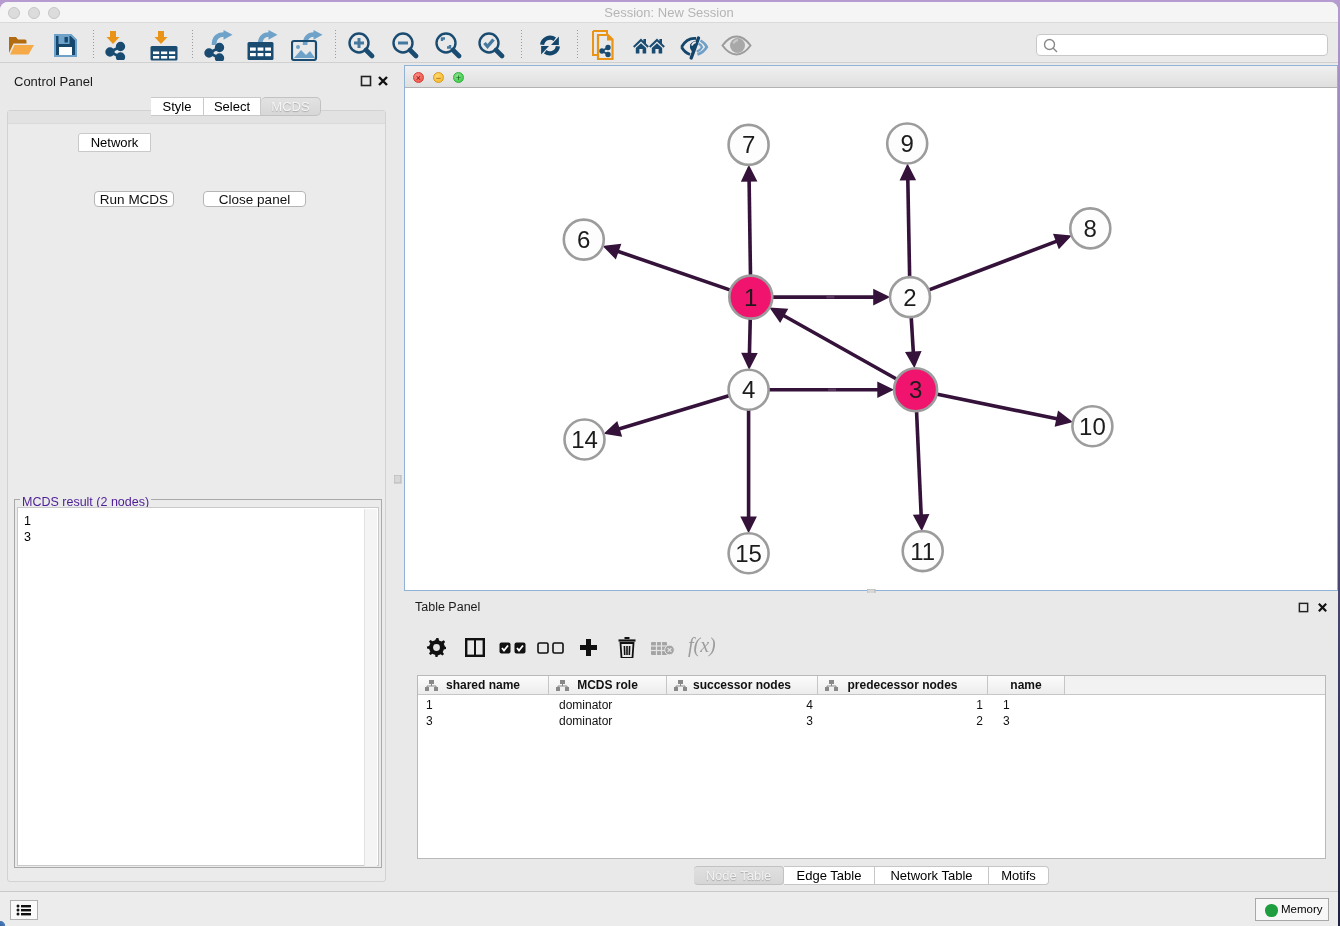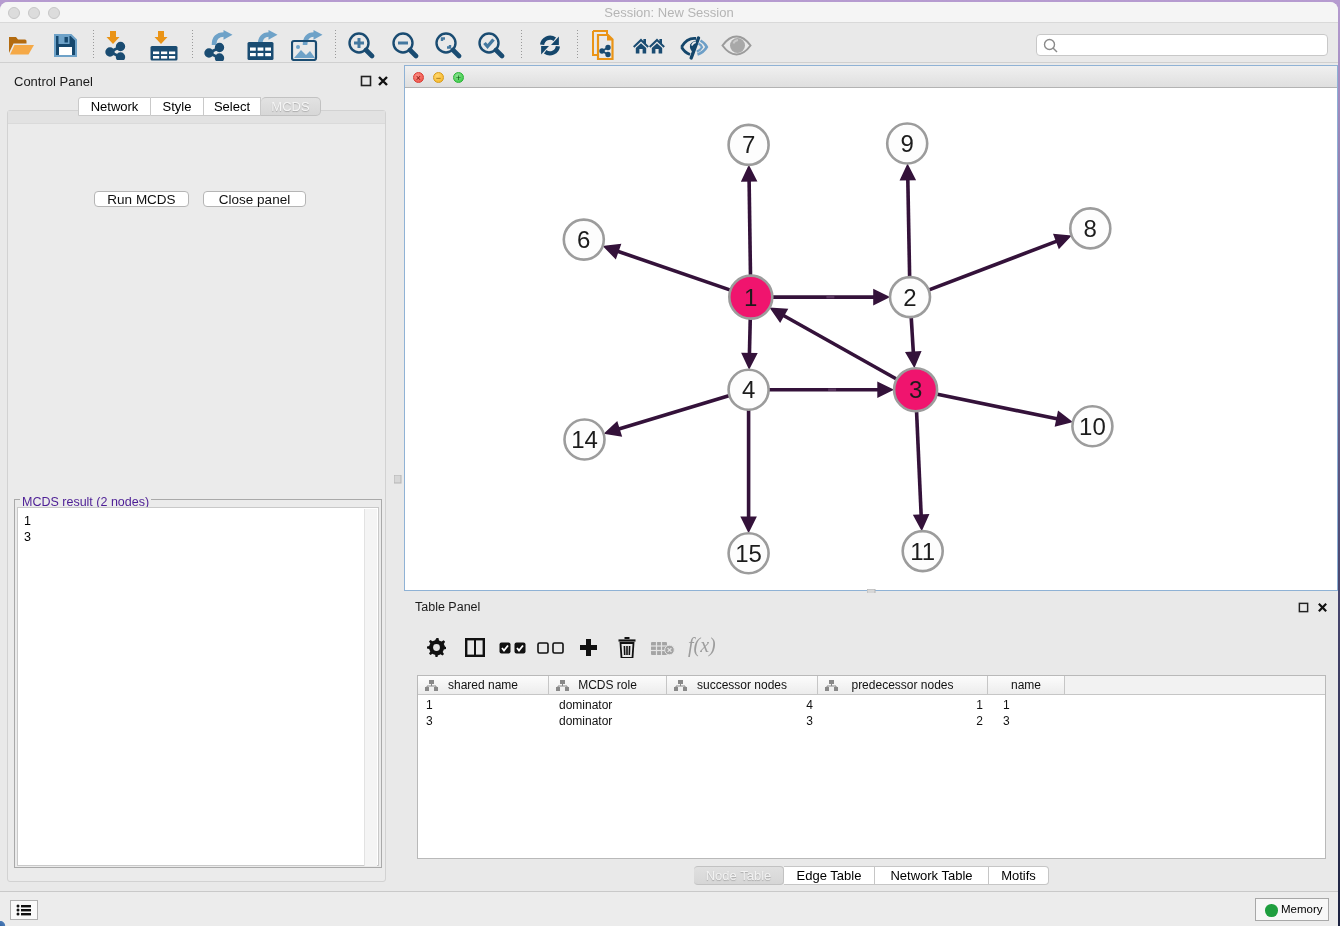--- a/index.html
+++ b/index.html
@@ -15,21 +15,21 @@
 #toolbar { position:absolute; left:0; top:22px; width:100%; height:39px; background:#e9e9e9; border-bottom:1px solid #d0d0d0; }
 .sep { position:absolute; top:6px; height:28px; width:1px; background-image:linear-gradient(#9a9a9a 33%, rgba(0,0,0,0) 0%); background-size:1px 3px; }
 .ticon { position:absolute; top:5px; }
 #searchbox { position:absolute; left:1036px; top:10px; width:292px; height:22px; background:#fff; border:1px solid #c8c8c8; border-radius:4px; }
 
 #cpanel { position:absolute; left:0; top:62px; width:392px; height:829px; background:#e9e9e9; }
 #cp-title { position:absolute; left:14px; top:10px; font-size:13px; color:#1a1a1a; }
 #cp-body { position:absolute; left:7px; top:46px; width:379px; height:772px; background:#ebebeb; border:1px solid #d2d2d2; border-radius:3px; }
 .tabrow { position:absolute; display:flex; }
 .tab { font-size:13px; height:18.5px; line-height:17.5px; text-align:center; background:#fff; border:1px solid #c9c9c9; border-left:none; color:#000; }
-.tab.first { border-left:1px solid #c9c9c9; border-radius:3px 0 0 0; }
+.tab.first { border-left:1px solid #c9c9c9; border-radius:3px 0 0 0;margin-top:36px; }
 .tab.sel { background:linear-gradient(#e2e2e2,#d7d7d7); color:#f5f5f5; text-shadow:0 1px 1px #aaa; border-radius:5px 5px 5px 0; border-color:#c2c2c2; }
 #opt-label { position:absolute; left:0; top:74px; width:392px; text-align:center; font-size:13.5px; color:#111; }
 #dropdown { position:absolute; left:43px; top:96px; width:311px; height:16px; background:#fff; border:1px solid #b5b5b5; border-radius:4px; font-size:13.5px; line-height:15.5px; padding-left:8px; color:#111; }
 .btn { position:absolute; height:16px; background:#fff; border:1px solid #b5b5b5; border-radius:4px; font-size:13.5px; text-align:center; line-height:15px; color:#111; }
 #fieldset { position:absolute; left:14px; top:435px; width:368px; height:369px; border:1px solid #a9a9a9; }
 #fs-label { position:absolute; left:5px; top:-5px; background:#ebebeb; font-size:12.5px; padding:0 2px; color:#4c1d95; }
 #fs-white { position:absolute; left:2px; top:7px; width:362px; height:359px; background:#fff; border:1px solid #c9c9c9; }
 #fs-scroll { position:absolute; right:1px; top:1px; width:13px; height:357px; background:#f4f4f4; border-left:1px solid #e2e2e2; }
 
 #vdivider { position:absolute; left:392px; top:62px; width:12px; height:829px; background:#e9e9e9; }
@@ -37,21 +37,21 @@
 #netwin { position:absolute; left:404px; top:63px; width:934px; height:525.5px; border:1px solid #8fb2d5; background:#fff; }
 #net-titlebar { position:absolute; left:0; top:0; width:100%; height:22px; background:linear-gradient(#f0f0f0,#dfdfdf); border-bottom:1px solid #b3b3b3; }
 #net-title { position:absolute; top:4px; width:100%; text-align:center; font-size:12.5px; color:#111; }
 .tl2 { position:absolute; top:6px; width:11px; height:11px; border-radius:50%; font-size:9px; line-height:11px; text-align:center; }
 
 #hdivider { position:absolute; left:404px; top:586.5px; width:934px; height:5px; }
 #tpanel { position:absolute; left:404px; top:591px; width:934px; height:298px; background:#e9e9e9; }
 #tp-title { position:absolute; left:11px; top:7px; font-size:12.5px; color:#1a1a1a; }
 #tp-toolbar { position:absolute; left:10px; top:37px; width:914px; height:36px; }
 #thetable { position:absolute; left:13px; top:82px; width:909px; height:184px; background:#fff; border:1px solid #b9b9b9; }
-.th { position:absolute; top:0; height:19px; background:linear-gradient(#fcfcfc,#ececec); border-right:1px solid #c6c6c6; border-bottom:1px solid #c6c6c6; font-size:12px; color:#111; text-align:center; line-height:19px; }
+.th { position:absolute; top:0; height:19px; background:linear-gradient(#fcfcfc,#ececec); border-right:1px solid #c6c6c6; border-bottom:1px solid #c6c6c6; font-size:12px; color:#111; text-align:center; line-height:19px;font-weight:bold; }
 .td { position:absolute; font-size:12px; color:#111; height:16px; line-height:16px; }
 .btab { font-size:13px; height:18.5px; line-height:17.5px; text-align:center; background:#fff; border:1px solid #c6c6c6; border-left:none; }
 .btab.last { border-radius:0 4px 4px 0; }
 .btab.sel { background:linear-gradient(#e0e0e0,#d6d6d6); color:#f2f2f2; text-shadow:0 1px 1px #a8a8a8; border-radius:4px; border-color:#c2c2c2; }
 
 #statusbar { position:absolute; left:0; top:889px; width:1338px; height:35px; background:#ececec; border-top:1px solid #c9c9c9; }
 #listbtn { position:absolute; left:10px; top:8px; width:28px; height:20px; background:#fafafa; border:1px solid #b0b0b0; }
 #membtn { position:absolute; left:1255px; top:6px; width:74px; height:23px; background:#f7f7f7; border:1px solid #a8a8a8; font-size:12px; line-height:21px; text-align:left; padding-left:25px; font-size:11.5px; }
 </style>
 </head>
@@ -236,21 +236,21 @@
       </svg>
     <div id="cp-body">
         <div style="position:absolute;left:0;top:0;width:100%;height:13px;background:#e2e2e2;border-bottom:1px solid #dadada;"></div>
       </div>
     <div class="tabrow" style="left:78px;top:33px;">
       <div class="tab first" style="width:73px;">Network</div>
       <div class="tab" style="width:53px;">Style</div>
       <div class="tab" style="width:57px;">Select</div>
       <div class="tab sel" style="width:60px;">MCDS</div>
     </div>
-    <div class="btn" style="left:94px;top:127px;width:95px;">Run MCDS</div>
+    <div class="btn" style="left:94px;top:127px;width:80px;">Run MCDS</div>
     <div class="btn" style="left:203px;top:127px;width:103px;">Close panel</div>
     <div id="fieldset">
       <div id="fs-label">MCDS result (2 nodes)</div>
       <div id="fs-white">
         <div style="position:absolute;left:6px;top:6px;font-size:12.5px;">1</div>
         <div style="position:absolute;left:6px;top:22px;font-size:12.5px;">3</div>
         <div id="fs-scroll"></div>
       </div>
     </div>
   </div>

